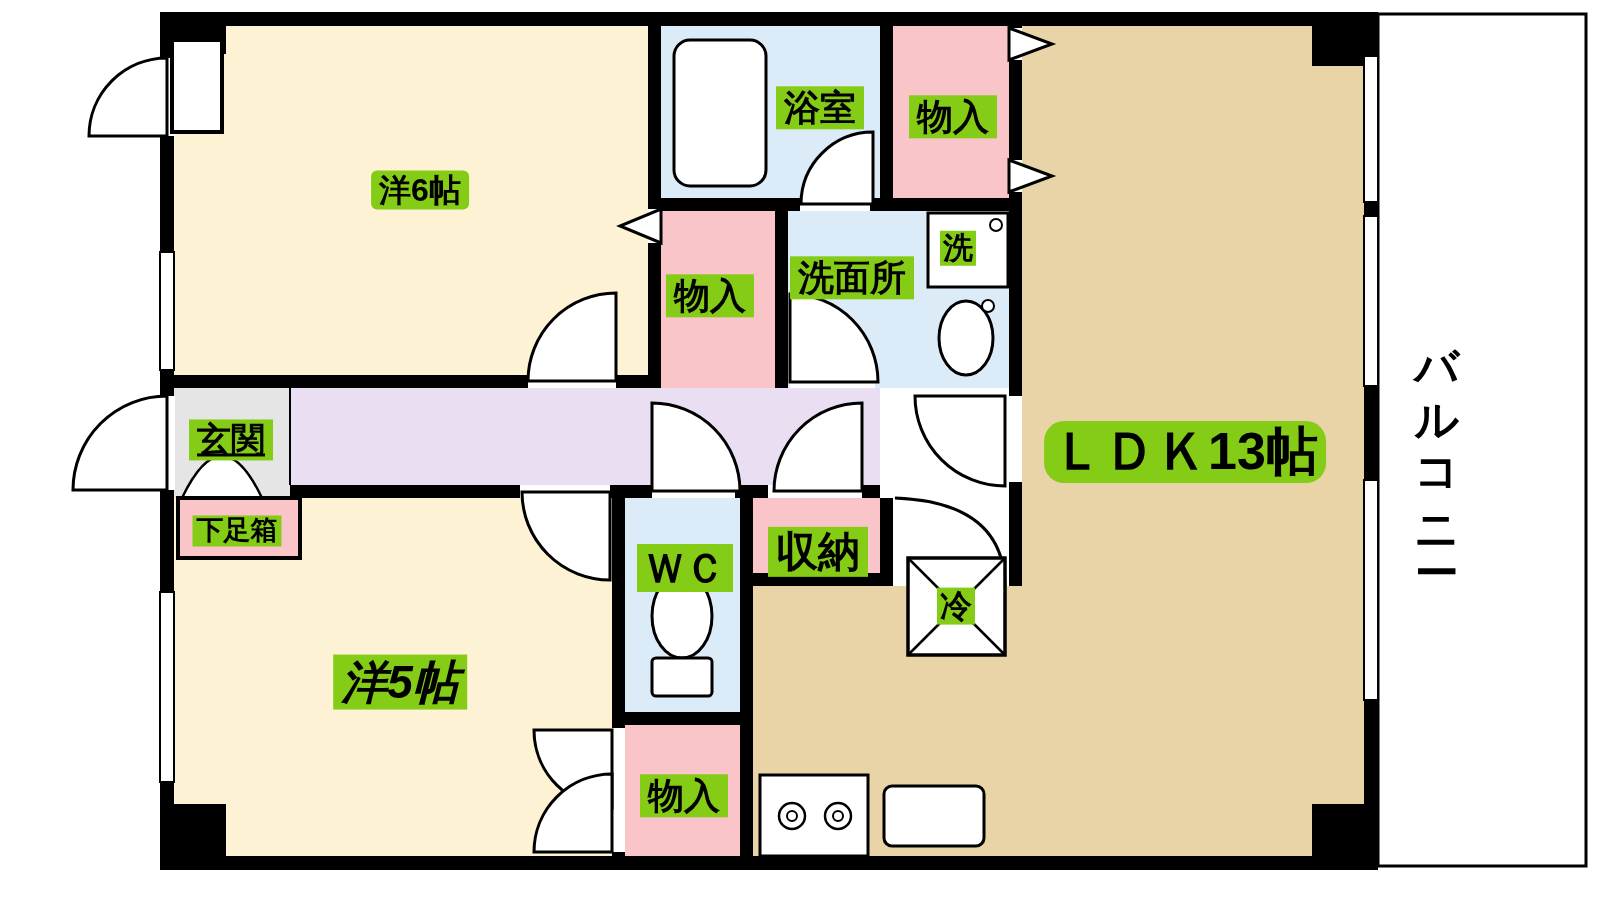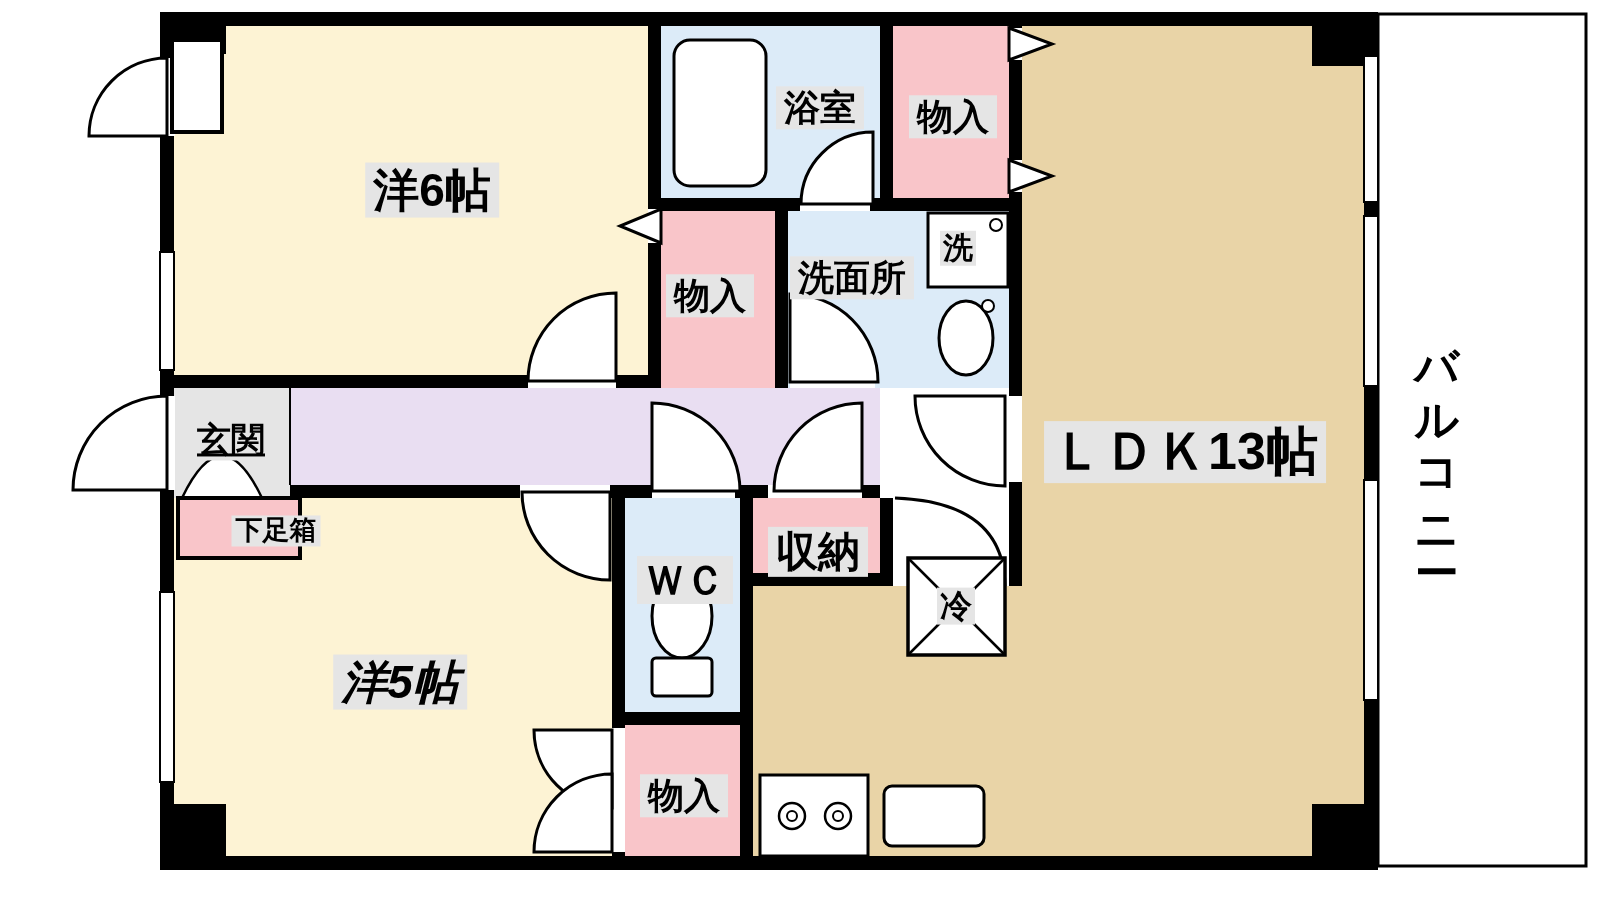--- a/index.html
+++ b/index.html
@@ -4,21 +4,21 @@
 <style>
   html,body{margin:0;padding:0;background:#fff;}
   .plan{
     position:relative;width:1600px;height:900px;overflow:hidden;
     background:#fff;
     font-family:"Liberation Sans","DejaVu Sans",sans-serif;
   }
   .plan svg{position:absolute;left:0;top:0;}
   .label{
     position:absolute;transform:translate(-50%,-50%);
-    background:#e5e5e5;color:#000;font-weight:600;
+    background:#84cc16;color:#000;font-weight:600;
     padding:1px 8px;line-height:1.15;white-space:nowrap;z-index:5;
   }
   .label.vert{
     writing-mode:vertical-rl;text-orientation:mixed;
     padding:10px 2px;letter-spacing:8px;background:transparent;
   }
 </style>
 </head>
 <body>
 
@@ -107,29 +107,29 @@
     <line x1="908" y1="558" x2="1005" y2="655" stroke="#000" stroke-width="2.5"></line>
     <line x1="1005" y1="558" x2="908" y2="655" stroke="#000" stroke-width="2.5"></line>
     <rect x="760" y="775" width="108" height="81" fill="#fff" stroke="#000" stroke-width="3"></rect>
     <circle cx="792" cy="816" r="13" fill="#fff" stroke="#000" stroke-width="2.5"></circle>
     <circle cx="792" cy="816" r="5" fill="#fff" stroke="#000" stroke-width="2"></circle>
     <circle cx="838" cy="816" r="13" fill="#fff" stroke="#000" stroke-width="2.5"></circle>
     <circle cx="838" cy="816" r="5" fill="#fff" stroke="#000" stroke-width="2"></circle>
     <rect x="884" y="786" width="100" height="60" rx="8" fill="#fff" stroke="#000" stroke-width="3"></rect>
   </svg>
 
-  <div class="label" style="left:432px;top:190px;font-size:46px;">洋6帖</div>
+  <div class="label" style="left:420px;top:190px;font-size:32px;border-radius:6px;">洋6帖</div>
   <div class="label" style="left:820px;top:108px;font-size:36px;">浴室</div>
   <div class="label" style="left:953px;top:117px;font-size:36px;">物入</div>
   <div class="label" style="left:710px;top:296px;font-size:36px;">物入</div>
   <div class="label" style="left:852px;top:278px;font-size:36px;text-align:right;">洗面所</div>
   <div class="label" style="left:958px;top:248px;font-size:30px;padding:0 3px;">洗</div>
-  <div class="label" style="left:1185px;top:452px;font-size:52px;">ＬＤＫ13帖</div>
+  <div class="label" style="left:1185px;top:452px;font-size:52px;border-radius:20px;">ＬＤＫ13帖</div>
   <div class="label" style="left:231px;top:440px;font-size:34px;text-decoration:underline;">玄関</div>
-  <div class="label" style="left:237px;top:531px;font-size:27px;padding:0 4px;margin-left:39px;">下足箱</div>
+  <div class="label" style="left:237px;top:531px;font-size:27px;padding:0 4px;">下足箱</div>
   <div class="label" style="left:400px;top:682px;font-size:46px;font-style:italic;">洋5帖</div>
-  <div class="label" style="left:685px;top:580px;font-size:40px;">ＷＣ</div>
+  <div class="label" style="left:685px;top:568px;font-size:40px;">ＷＣ</div>
   <div class="label" style="left:818px;top:552px;font-size:42px;">収納</div>
   <div class="label" style="left:956px;top:606px;font-size:32px;padding:0 3px;">冷</div>
   <div class="label" style="left:684px;top:796px;font-size:36px;">物入</div>
   <div class="label vert" style="left:1437px;top:437px;font-size:44px;">バルコニー</div>
 
 </div>
 
 </body></html>

